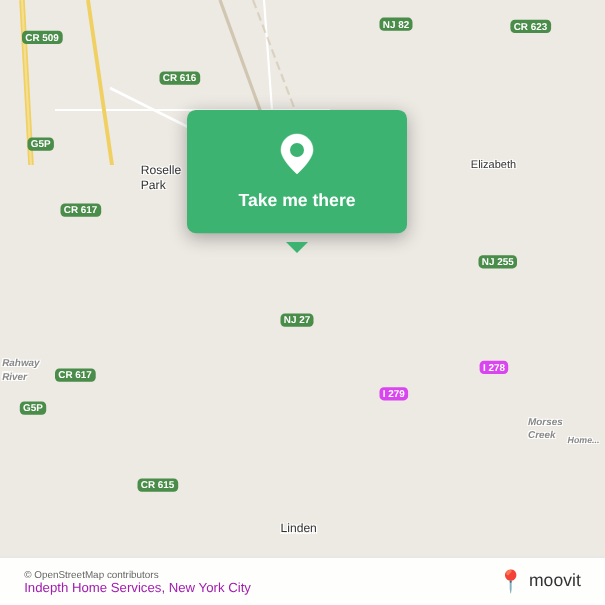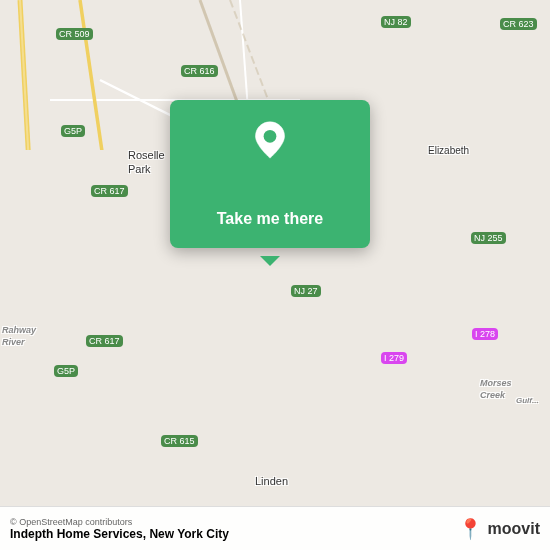--- a/index.html
+++ b/index.html
@@ -24,26 +24,25 @@
       position: absolute;
       inset: 0;
       background-color: #ede9e3;
     }
 
     
     .road-badge {
       position: absolute;
       border-radius: 4px;
       font-size: 9px;
-      font-weight: normal;
+      font-weight: bold;
       padding: 1px 3px;
       color: #fff;
       white-space: nowrap;
       z-index: 10;
-      margin-left: 36px;
     }
     .road-badge.green {
       background-color: #4a8c4a;
     }
     .road-badge.blue {
       background-color: #d946ef;
     }
 
     
     .map-label {
@@ -96,21 +95,20 @@
 
     #take-me-there-btn {
       color: #fff;
       font-size: 16px;
       font-weight: bold;
       background: none;
       border: none;
       cursor: pointer;
       padding: 4px 8px;
       text-align: center;
-      margin-top: 36px;
     }
 
     
     #popup-card::after {
       content: '';
       position: absolute;
       bottom: -18px;
       left: 50%;
       transform: translateX(-50%);
       border-width: 10px 10px 0 10px;
@@ -121,47 +119,47 @@
     
     #bottom-bar {
       position: absolute;
       bottom: 0;
       left: 0;
       right: 0;
       height: 44px;
       background-color: rgba(255,255,255,0.92);
       display: flex;
       align-items: center;
-      padding: 0 10px;
+      padding: 0 22px;
       z-index: 200;
       border-top: 1px solid #ddd;
       gap: 32px;
     }
 
     #bottom-bar .attribution {
       font-size: 9px;
       color: #666;
       flex: 1;
     }
 
     #bottom-bar .service-name {
       font-size: 12px;
-      color: #000000;
-      font-weight: bold;
+      color: #a21caf;
+      font-weight: normal;
     }
 
     #bottom-bar .moovit-logo {
       display: flex;
       align-items: center;
       gap: 4px;
     }
 
     .moovit-text {
       font-size: 16px;
-      font-weight: bold;
+      font-weight: normal;
       color: #333;
     }
 
     .moovit-pin {
       color: #e84040;
       font-size: 20px;
     }
 
     
     #roads-svg {
@@ -242,21 +240,21 @@
     <span class="road-badge blue" style="top:352px;left:345px">I 279</span>
     <span class="road-badge green" style="top:435px;left:125px">CR 615</span>
   </div>
 
   <div>
     <span class="map-label" style="top:148px;left:128px;line-height:1.3">Roselle<br>Park</span>
     <span class="map-label city" style="top:145px;left:428px">Elizabeth</span>
     <span class="map-label" style="top:475px;left:255px">Linden</span>
     <span class="map-label small gray" style="top:325px;left:2px;line-height:1.3;font-style:italic;color:#888">Rahway<br>River</span>
     <span class="map-label small gray" style="top:378px;left:480px;line-height:1.3;font-style:italic;color:#888">Morses<br>Creek</span>
-    <span class="map-label small gray" style="top:396px;left:516px;font-style:italic;color:#888;font-size:8px">Gulf...</span>
+    <span class="map-label small gray" style="top:396px;left:516px;font-style:italic;color:#888;font-size:8px">Home...</span>
   </div>
 
   <div id="popup-card">
     <div class="popup-pin">
       <svg viewBox="0 0 40 44" xmlns="http://www.w3.org/2000/svg">
 
         <path d="M20 2 C11 2 4 9 4 18 C4 28 20 42 20 42 C20 42 36 28 36 18 C36 9 29 2 20 2 Z" fill="white" stroke="rgba(255,255,255,0.5)" stroke-width="1"></path>
 
         <circle cx="20" cy="18" r="7" fill="#3cb371"></circle>
       </svg>

